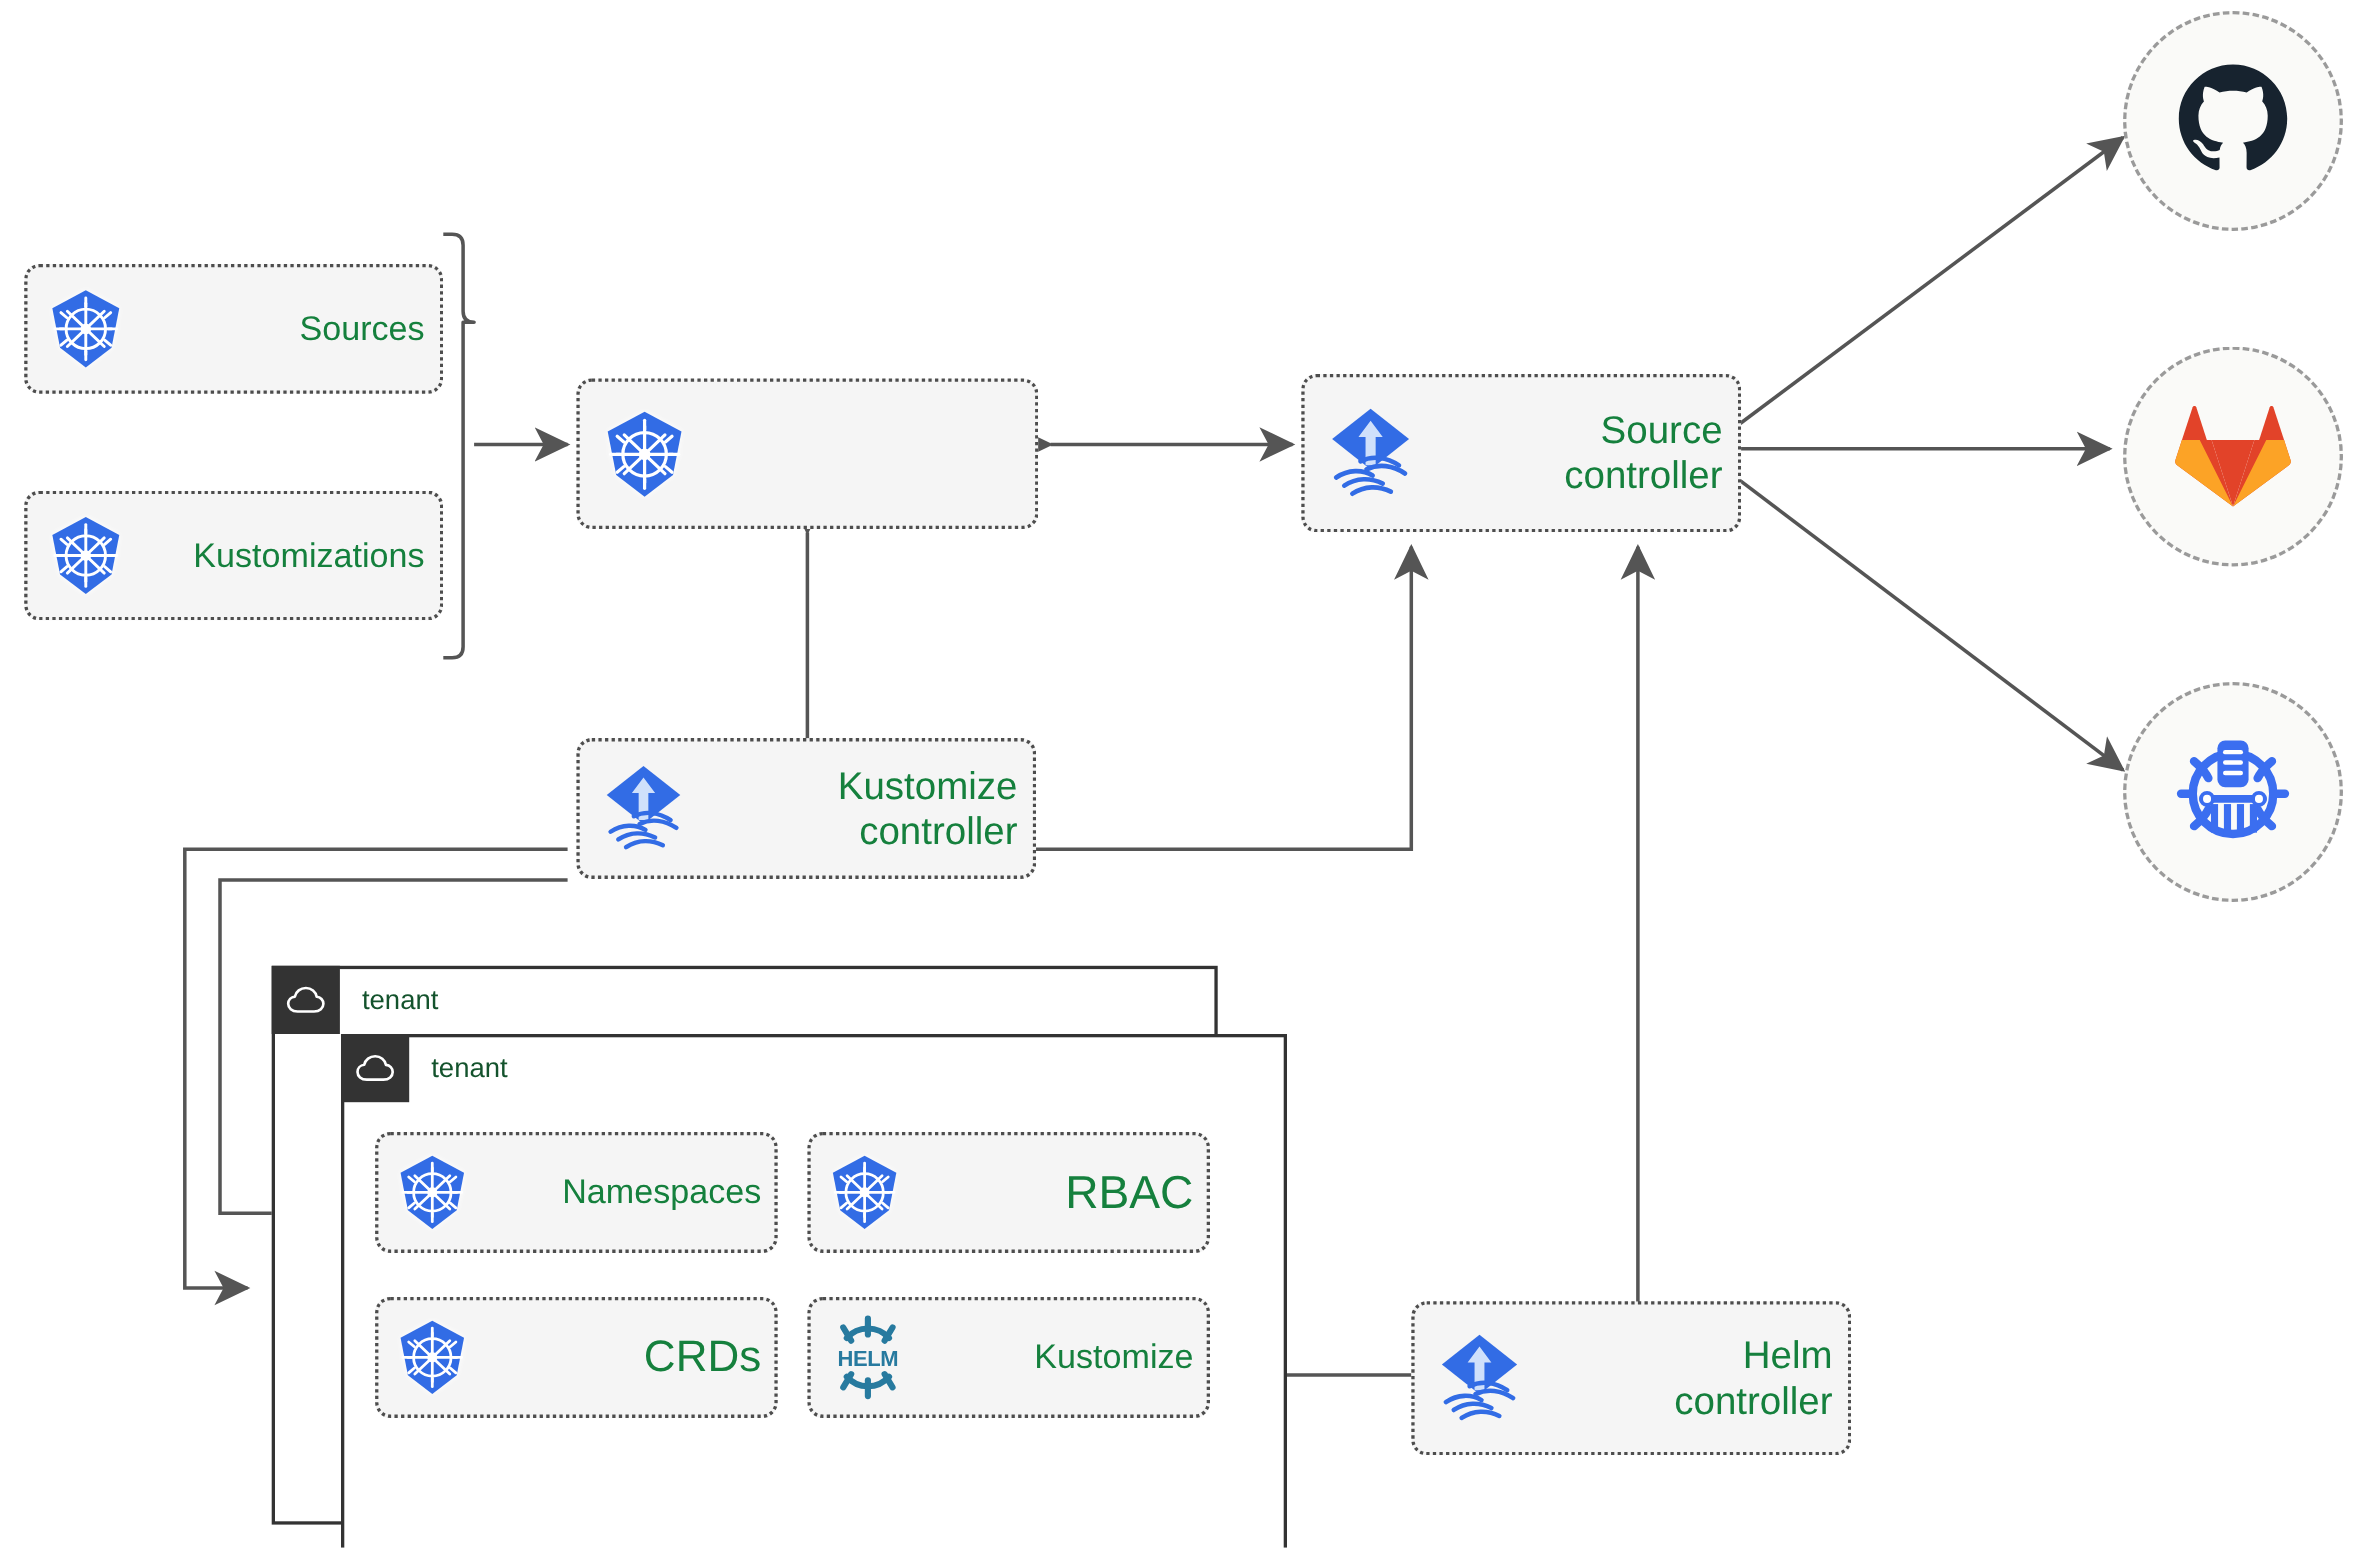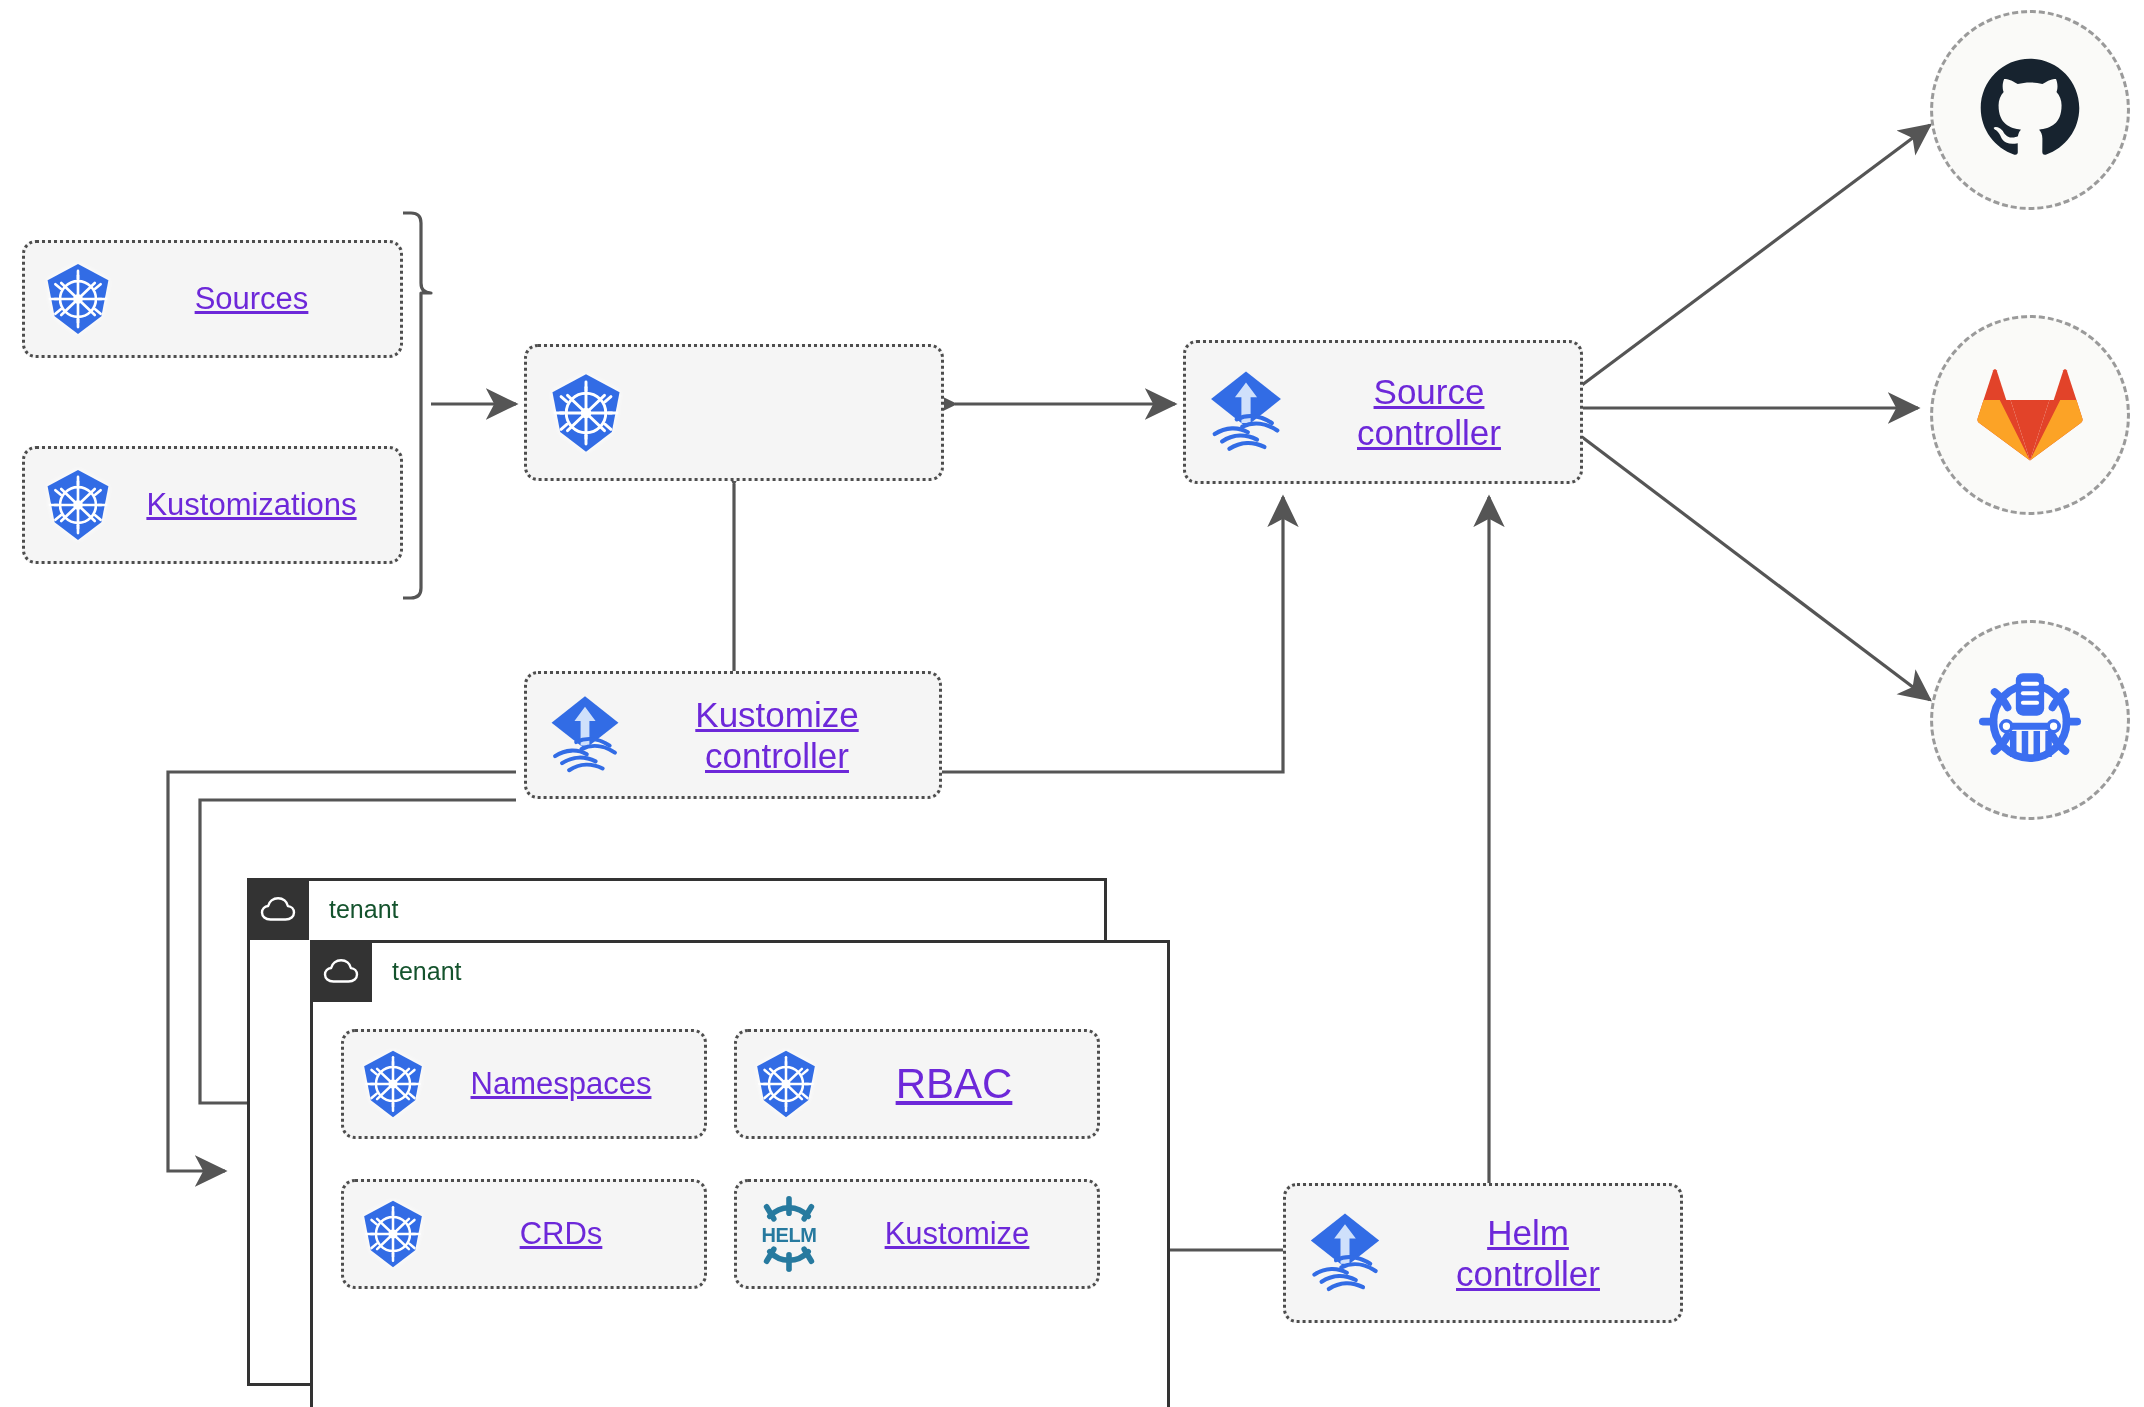--- a/index.html
+++ b/index.html
@@ -5,22 +5,22 @@
   html,body{margin:0;padding:0;background:#ffffff;}
   body{font-family:"Liberation Sans","DejaVu Sans",sans-serif;}
   #stage{position:relative;width:2144px;height:1407px;background:#fff;overflow:hidden;}
   #wires{position:absolute;left:0;top:0;width:2144px;height:1407px;pointer-events:none;}
 
   
   .card{position:absolute;box-sizing:border-box;background:#f5f5f5;
         border:3px dotted #4d4d4d;border-radius:14px;
         display:flex;align-items:center;}
   .card .ic{flex:0 0 auto;display:flex;align-items:center;justify-content:center;}
-  .card .lbl{flex:1 1 auto;text-align:center;color:#6d28d9;line-height:1.18;
-             white-space:pre-line;text-decoration:underline;}
+  .card .lbl{flex:1 1 auto;text-align:right;color:#15803d;line-height:1.18;
+             white-space:pre-line;}
 
   
   .prov{position:absolute;box-sizing:border-box;border:3px dashed #9a9a9a;
         border-radius:50%;background:#fafaf8;
         display:flex;align-items:center;justify-content:center;}
 
   
   .tenant{position:absolute;box-sizing:border-box;border:3px solid #333;background:#fff;}
   .tenant .tab{position:absolute;left:-3px;top:-3px;height:62px;display:flex;align-items:center;}
   .tenant .tabicon{width:62px;height:62px;background:#333;display:flex;
@@ -312,21 +312,21 @@
             <line x1="79" y1="31" x2="72" y2="37"></line>
           <line x1="86" y1="50" x2="76" y2="50"></line>
             <line x1="79" y1="69" x2="72" y2="63"></line>
           <line x1="50" y1="86" x2="50" y2="76"></line>
             <line x1="21" y1="69" x2="28" y2="63"></line>
           <line x1="14" y1="50" x2="24" y2="50"></line>
             <line x1="21" y1="31" x2="28" y2="37"></line>
         </g>
       </svg>
     </span>
-    <span class="lbl" style="font-size:31px;">CRDs</span>
+    <span class="lbl" style="font-size:40px;">CRDs</span>
   </div>
 
   <div class="card" style="left:734px;top:1179px;width:366px;height:110px;padding:0 12px;">
     <span class="ic">
       <svg width="80" height="80" viewBox="0 0 100 100">
         <g stroke="#277a9f" stroke-width="7" stroke-linecap="round" fill="none">
           <path d="M26,28 A32,32 0 0 1 74,28"></path>
           <path d="M26,72 A32,32 0 0 0 74,72"></path>
           <line x1="50" y1="6" x2="50" y2="24"></line>
           <line x1="50" y1="76" x2="50" y2="94"></line>

